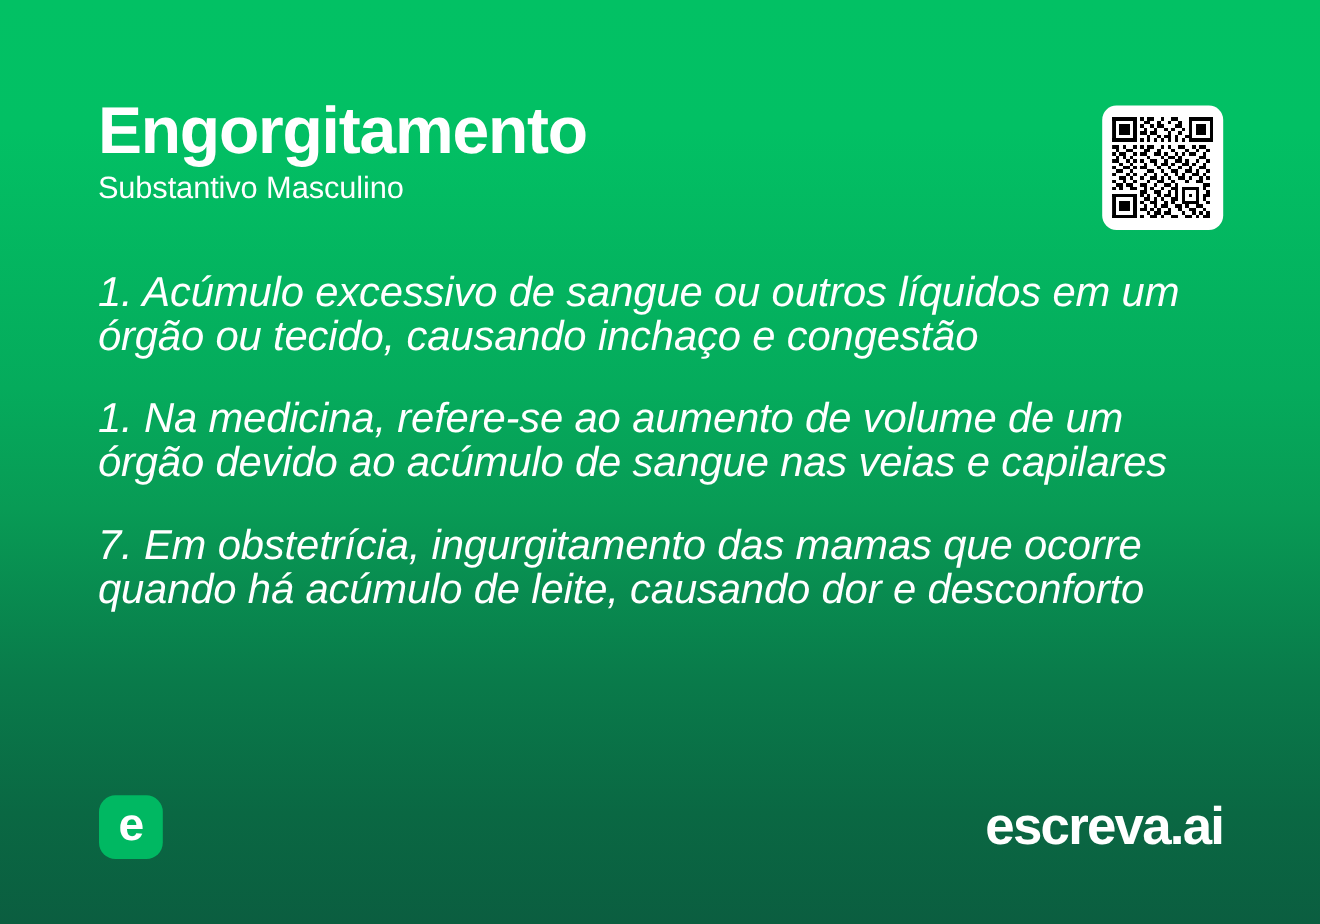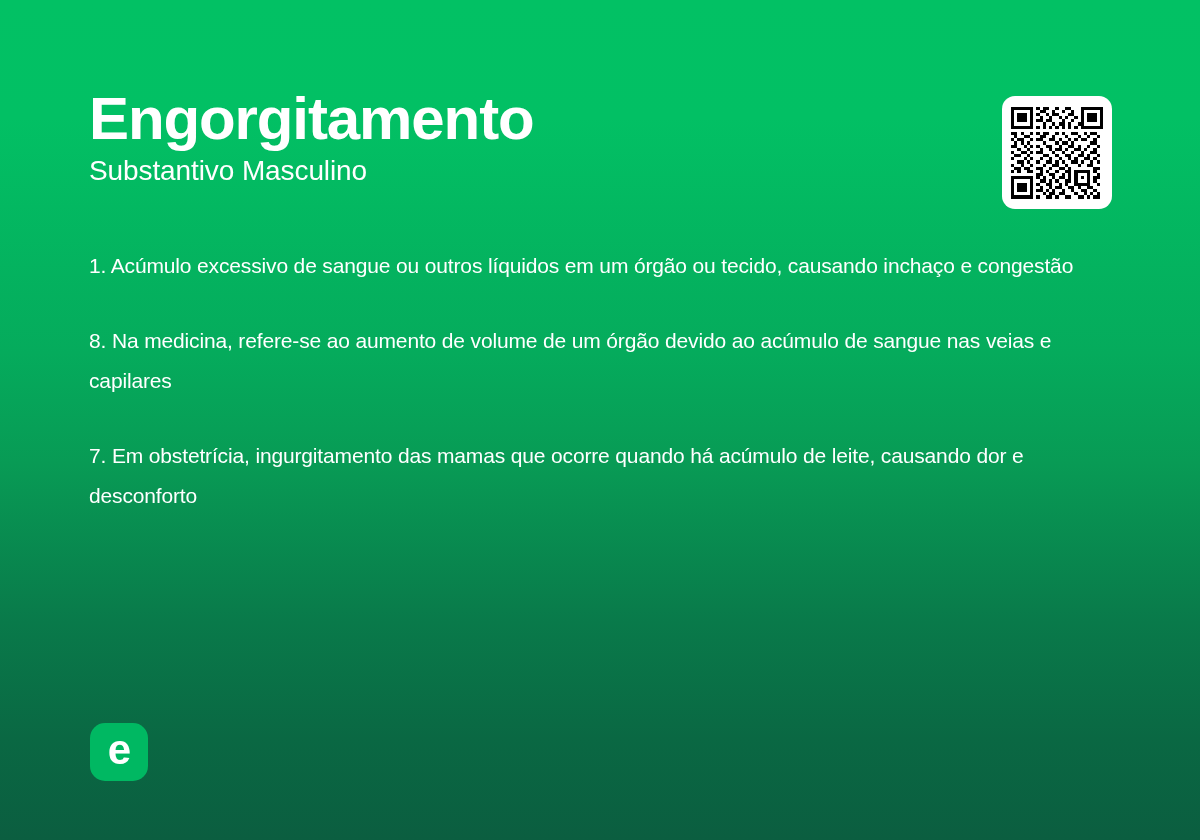--- a/index.html
+++ b/index.html
@@ -77,25 +77,26 @@
   
   .definitions {
     position: absolute;
     left: 89px;
     top: 246px;
     width: 1024px;
   }
 
   .definition {
     margin: 0 0 35px 0;
-    font-size: 21px;
+    font-size: 38px;
     line-height: 40px;
     font-weight: 400;
     letter-spacing: -0.15px;
     color: #ffffff;
+    font-style: italic;
   }
   .definition:last-child { margin-bottom: 0; }
 
   
   .footer-logo {
     position: absolute;
     left: 90px;
     top: 723px;
     width: 58px;
     height: 58px;
@@ -363,22 +364,23 @@
           <rect x="17" y="28" width="2" height="1"></rect>
         <rect x="21" y="28" width="2" height="1"></rect>
           <rect x="24" y="28" width="1" height="1"></rect>
         <rect x="26" y="28" width="2" height="1"></rect>
       </g>
     </svg>
   </div>
 
   <div class="definitions">
     <p class="definition">1. Acúmulo excessivo de sangue ou outros líquidos em um órgão ou tecido, causando inchaço e congestão</p>
-    <p class="definition">8. Na medicina, refere-se ao aumento de volume de um órgão devido ao acúmulo de sangue nas veias e capilares</p>
+    <p class="definition">1. Na medicina, refere-se ao aumento de volume de um órgão devido ao acúmulo de sangue nas veias e capilares</p>
     <p class="definition">7. Em obstetrícia, ingurgitamento das mamas que ocorre quando há acúmulo de leite, causando dor e desconforto</p>
   </div>
 
   <div class="footer-logo">
     <span class="glyph">e</span>
   </div>
 
+  <div class="wordmark">escreva.ai</div>
 
 </div>
 
 </body></html>

